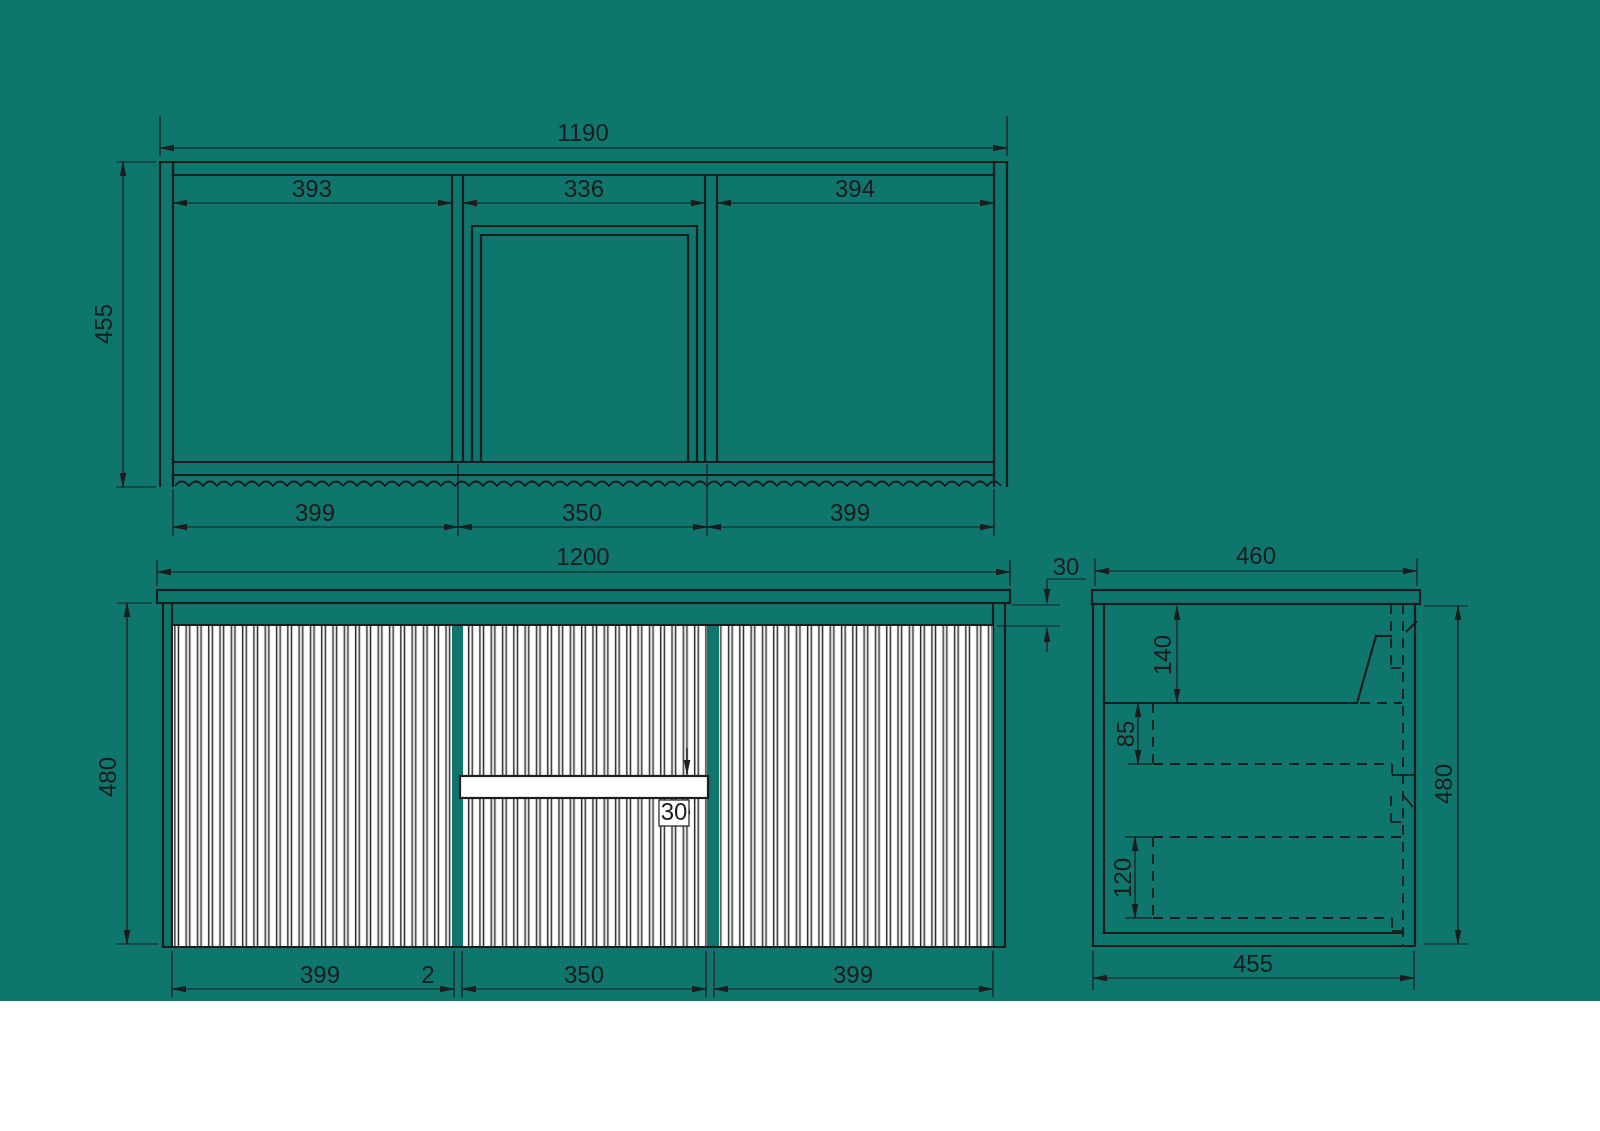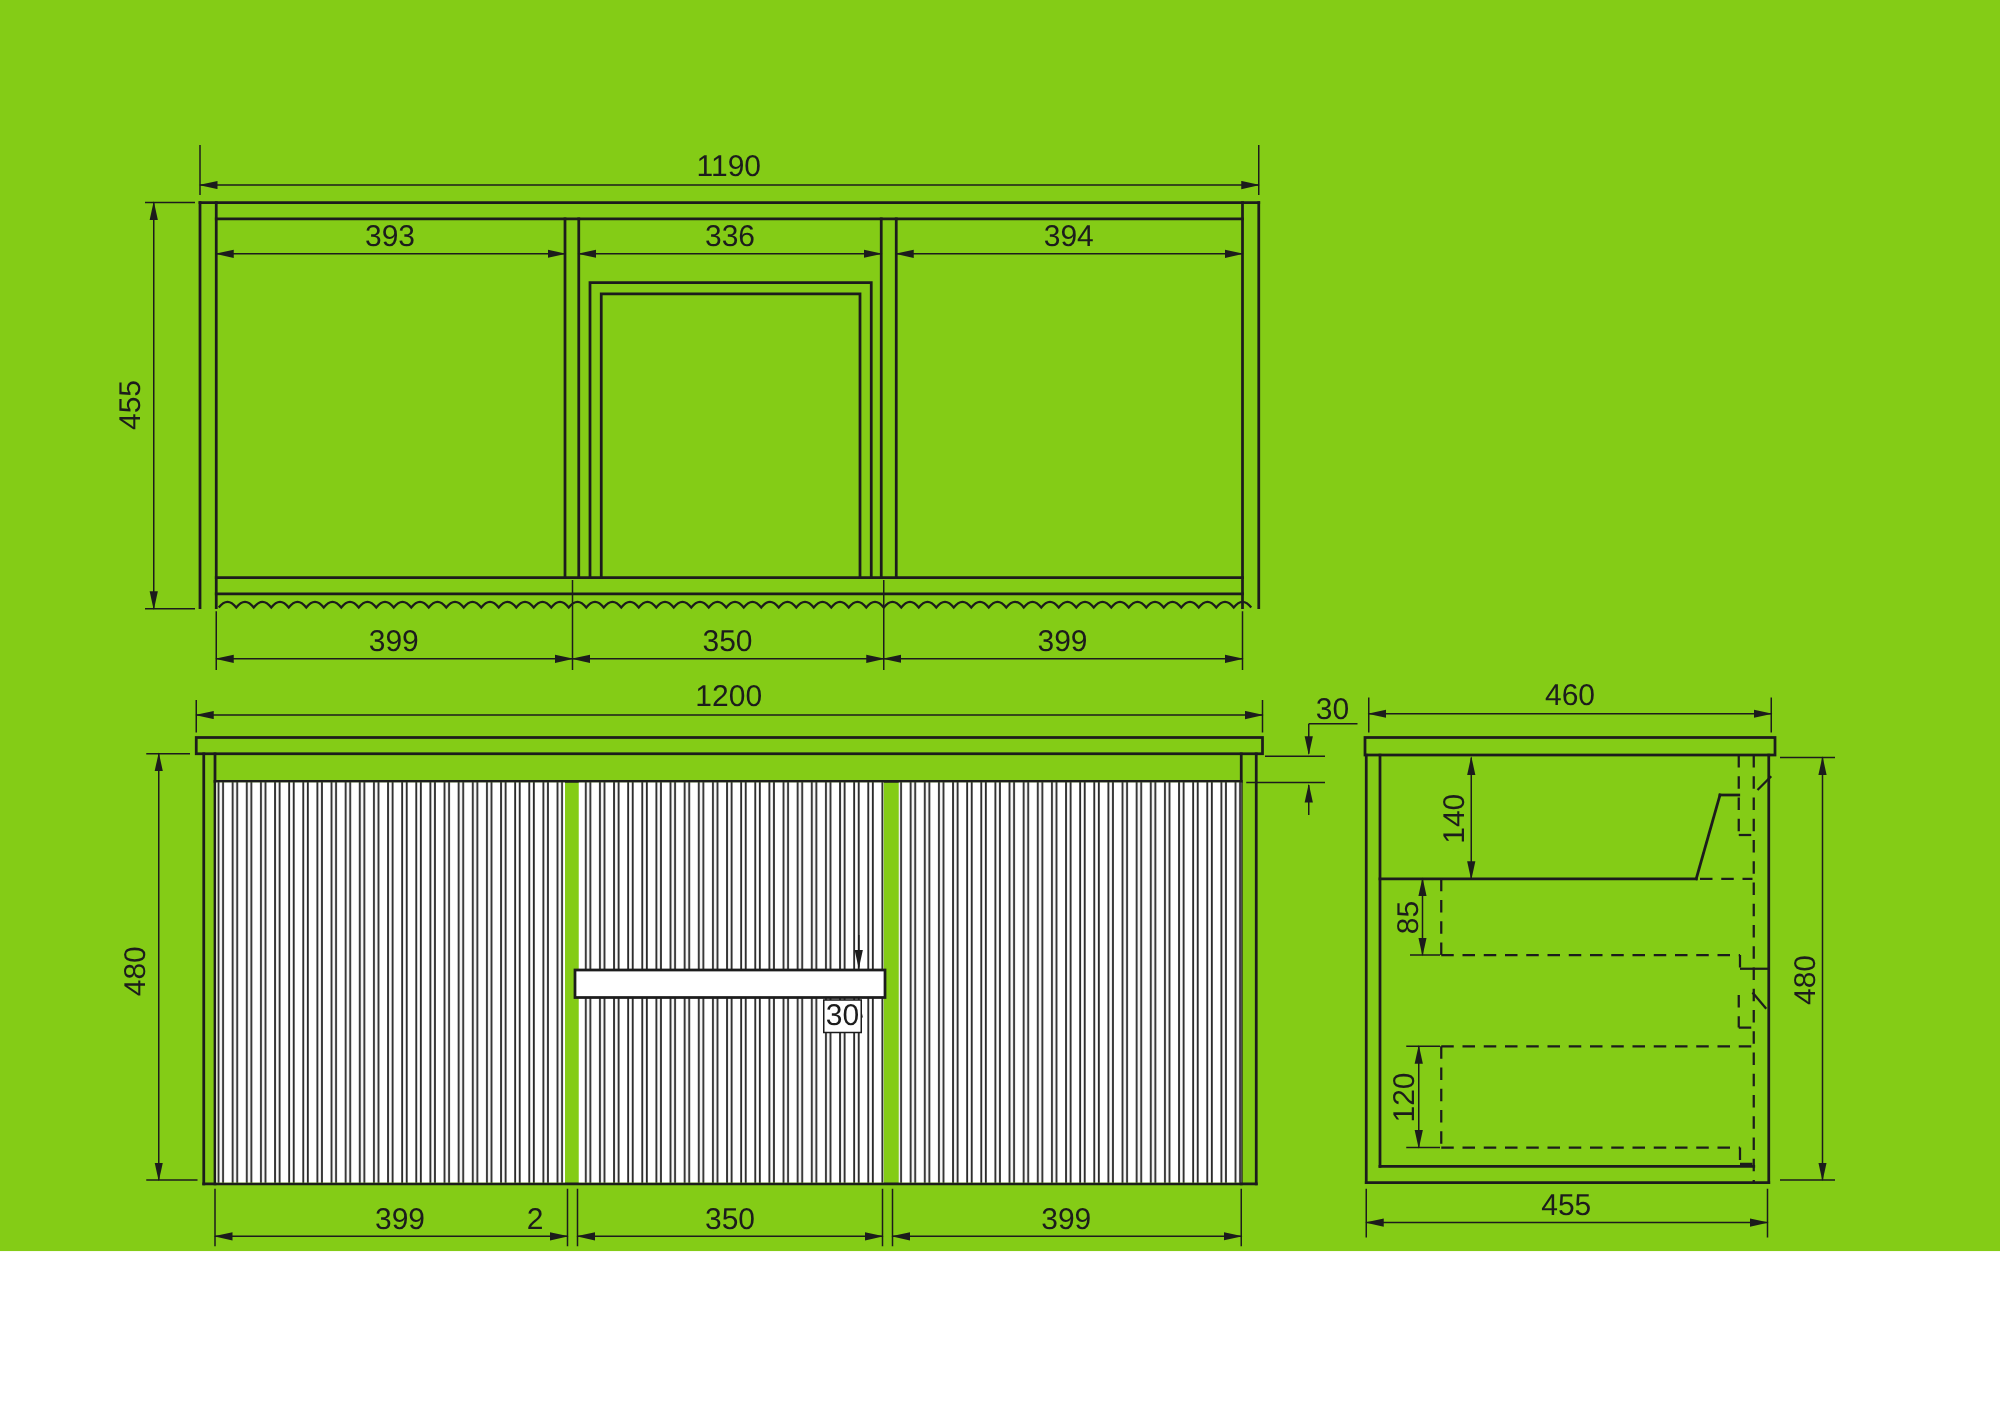--- a/index.html
+++ b/index.html
@@ -1,16 +1,16 @@
 <!DOCTYPE html>
 <html><head>
 <meta charset="utf-8">
 <style>
   html,body{margin:0;padding:0;background:#ffffff;}
-  .stage{position:relative;width:1600px;height:1001px;background:#84cc16;overflow:hidden;}
+  .stage{position:relative;width:1600px;height:1001px;background:#0f766e;overflow:hidden;}
   svg{display:block;}
   svg text{font-family:"Liberation Sans",sans-serif;font-size:24px;fill:#1c1c1c;text-anchor:middle;}
   .obj{stroke:#1c1c1c;stroke-width:2.2;fill:none;stroke-linecap:square;}
   .med{stroke:#1c1c1c;stroke-width:1.8;fill:none;}
   .dash{stroke:#1c1c1c;stroke-width:1.8;fill:none;stroke-dasharray:10 7;}
   .dimln{stroke:#1c1c1c;stroke-width:1.2;fill:none;}
   .wfill{fill:#ffffff;}
 </style>
 </head>
 <body>

